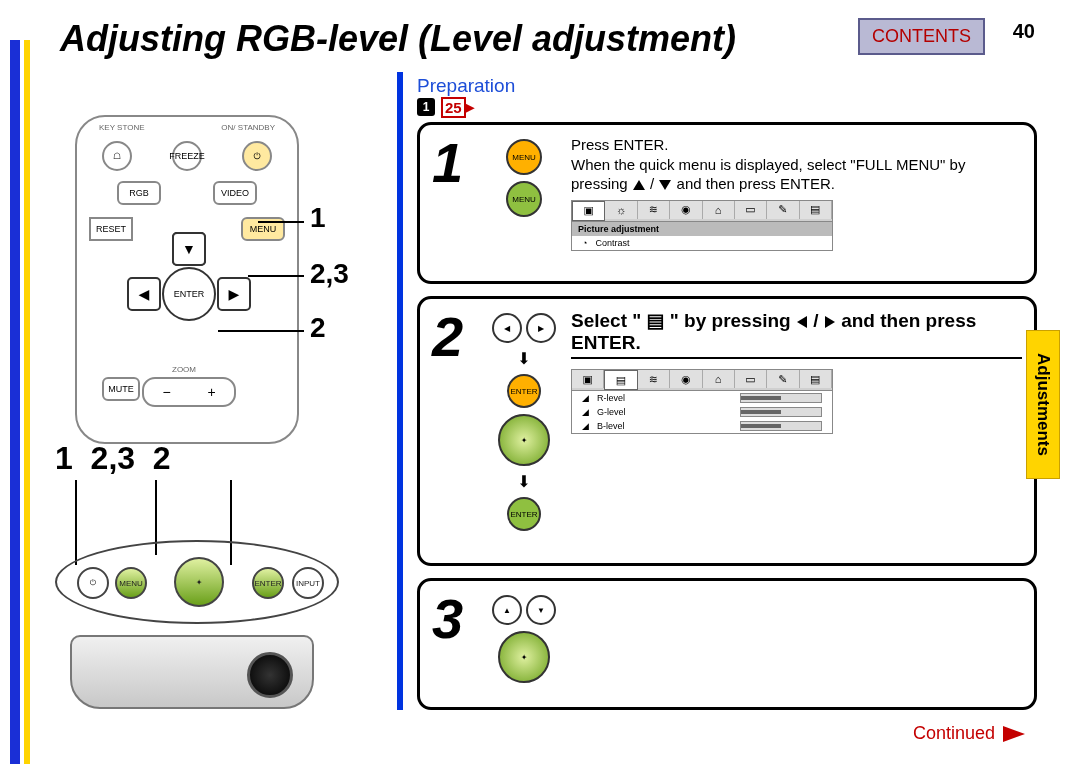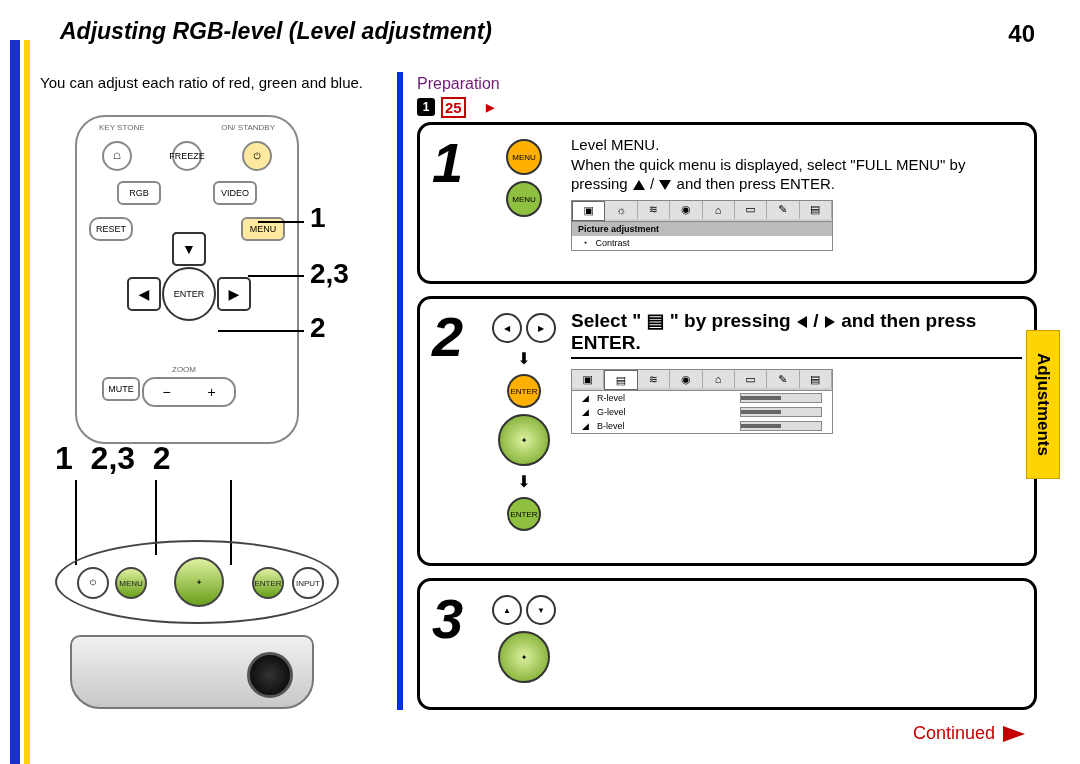--- a/index.html
+++ b/index.html
@@ -2,29 +2,29 @@
 <html><head>
 <meta charset="utf-8">
 <style>
   html,body{margin:0;padding:0;font-family:Arial,Helvetica,sans-serif;background:#fff;width:1080px;height:764px;overflow:hidden}
   .page{position:relative;width:1080px;height:764px}
   .left-bars{position:absolute;left:10px;top:0;height:764px;display:flex}
   .bar{width:10px;height:724px;margin-top:40px}
   .bar.blue{background:#1a2fd6}
   .bar.white{background:#fff;width:4px}
   .bar.yellow{background:#ffd400;width:6px}
-  .title{position:absolute;left:60px;top:18px;font-size:23px;font-weight:bold;font-style:italic;color:#000}
+  .title{position:absolute;left:60px;top:18px;font-size:36px;font-weight:bold;font-style:italic;color:#000}
   .contents-btn{position:absolute;right:95px;top:18px;background:#b9b9d4;border:2px solid #5b5b8c;padding:6px 12px;color:#b40000;font-size:18px;font-family:inherit;cursor:pointer}
-  .page-num{position:absolute;right:45px;top:20px;font-size:24px;font-weight:bold}
+  .page-num{position:absolute;right:45px;top:20px;font-size:20px;font-weight:bold}
   .intro{position:absolute;left:40px;top:74px;font-size:15px}
   .mid-sep{position:absolute;left:397px;top:72px;width:6px;height:638px;background:#0033e0}
-  .prep-lbl{position:absolute;left:417px;top:75px;color:#701a75;font-size:16px}
+  .prep-lbl{position:absolute;left:417px;top:75px;color:#1d4ed8;font-size:19px}
   .prep-row{position:absolute;left:417px;top:96px;font-size:14px;display:flex;align-items:center;gap:6px}
   .bullet-num{display:inline-flex;width:18px;height:18px;border-radius:3px;background:#000;color:#fff;font-size:12px;align-items:center;justify-content:center;font-weight:bold}
-  .ref-num{display:inline-flex;align-items:center;gap:20px;color:#c40000;font-size:15px}
+  .ref-num{display:inline-flex;align-items:center;gap:0;color:#c40000;font-size:15px}
   .ref-frame{border:2px solid #c40000;padding:0 2px;font-weight:bold}
   .ref-arrow{color:#c40000;font-size:18px}
   
   .remote-box{position:absolute;left:75px;top:115px;width:220px;height:325px;border:2px solid #888;border-radius:30px;background:#fff}
   .rbtn{position:absolute;width:26px;height:26px;border:2px solid #888;border-radius:50%;display:flex;align-items:center;justify-content:center;font-size:9px;text-align:center;background:#fff}
   .rlbl{position:absolute;font-size:8px;color:#666;}
   .dpad{position:absolute;left:50px;top:115px;width:120px;height:120px}
   .dbtn{position:absolute;width:30px;height:30px;border:2px solid #333;border-radius:5px;background:#fff;display:flex;align-items:center;justify-content:center;font-size:14px}
   .dbtn.up{left:45px;top:0}
   .dbtn.down{left:45px;top:90}
@@ -72,23 +72,23 @@
 
 <div class="page">
 
   <div class="left-bars">
     <div class="bar blue"></div>
       <div class="bar white"></div>
       <div class="bar yellow"></div>
   </div>
 
   <div class="title">Adjusting RGB-level (Level adjustment)</div>
+  <button class="contents-btn">CONTENTS</button>
   <div class="page-num">40</div>
 
-  <div class="intro">You can adjust each ratio of red, green and blue.</div>
 
   <div class="mid-sep"></div>
 
   <div class="prep-lbl">Preparation</div>
   <div class="prep-row">
     <span class="bullet-num">1</span>
     <span class="ref-num">
       <span class="ref-frame">25</span>
       <span class="ref-arrow">▸</span>
     </span>
@@ -97,21 +97,21 @@
   <div class="remote-box">
     <div class="rlbl" style="left:22px;top:6px">KEY
 STONE</div>
     <div class="rlbl" style="right:22px;top:6px">ON/
 STANDBY</div>
     <div class="rbtn" style="left:25px;top:24px">☖</div>
     <div class="rbtn" style="left:95px;top:24px">FREEZE</div>
     <div class="rbtn" style="right:25px;top:24px;background:#ffe9a0">⏻</div>
     <div class="rbtn" style="left:40px;top:64px;border-radius:6px;width:40px;height:20px">RGB</div>
     <div class="rbtn" style="right:40px;top:64px;border-radius:6px;width:40px;height:20px">VIDEO</div>
-    <div class="rbtn" style="left:12px;top:100px;border-radius:10px;width:40px;height:20px">RESET</div>
+    <div class="rbtn" style="left:12px;top:100px;border-radius:0;width:40px;height:20px">RESET</div>
     <div class="rbtn" style="right:12px;top:100px;border-radius:6px;width:40px;height:20px;background:#ffe9a0">MENU</div>
     <div class="dpad">
       <div class="dbtn up">▲</div>
       <div class="dbtn down">▼</div>
       <div class="dbtn left">◀</div>
       <div class="dbtn right">▶</div>
       <div class="dbtn center">ENTER</div>
     </div>
     <div class="rlbl" style="left:95px;top:248px">ZOOM</div>
     <div class="zoom-bar">
@@ -150,21 +150,21 @@
   </div>
 
   <div class="step" style="top:122px;height:162px">
     <div class="step-num">1</div>
     <div class="step-icons">
       <div class="mini-btn">MENU</div>
       <div class="mini-btn" style="background:#8fc040">MENU</div>
     </div>
     <div class="step-body">
       <div class="step-text">
-        <span>Level MENU.</span><br>
+        <span>Press ENTER.</span><br>
         <span>When the quick menu is displayed, select "FULL MENU" by pressing </span>
         <span class="tri up"></span>
         <span> / </span>
         <span class="tri down"></span>
         <span> and then press ENTER.</span>
       </div>
       <div class="osd">
         <div class="osd-tabs">
           <div class="osd-tab active">▣</div>
           <div class="osd-tab">☼</div>

